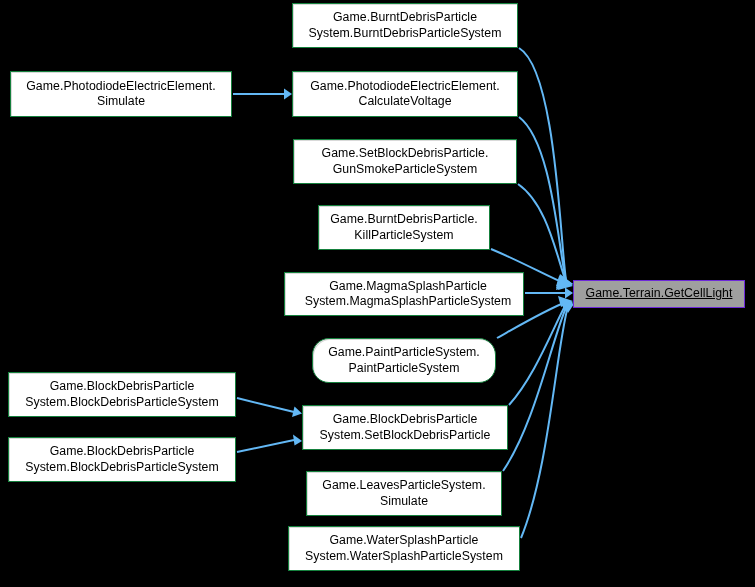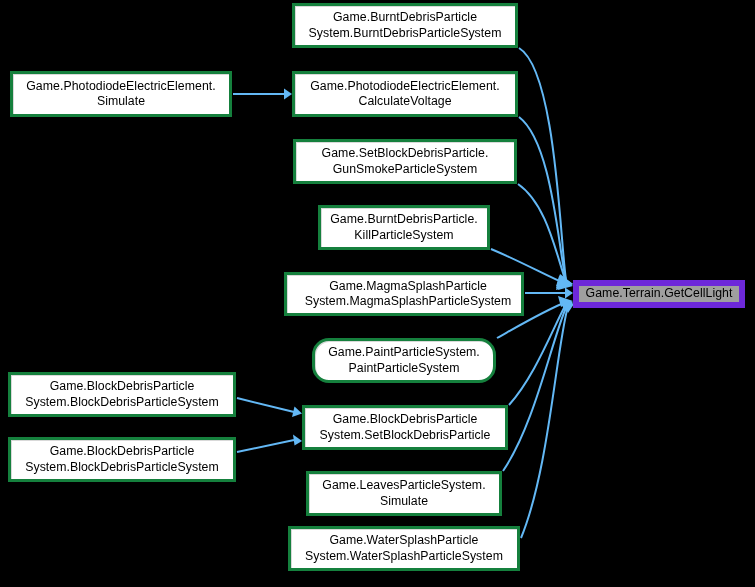--- a/index.html
+++ b/index.html
@@ -20,36 +20,37 @@
     left: 0;
     top: 0;
     width: 755px;
     height: 587px;
     pointer-events: none;
   }
   .node {
     position: absolute;
     box-sizing: border-box;
     background: #ffffff;
-    border: 3px solid #15803d;
+    border: 1px solid #15803d;
     display: flex;
     align-items: center;
     justify-content: center;
     text-align: center;
     color: #000000;
     font-size: 12.3px;
     line-height: 15.5px;
     letter-spacing: 0.05px;
     white-space: pre-line;
     box-shadow: 1px 1px 0 0 #d9d9d9 inset;
   }
   .node.target {
     background: #9f9f9f;
-    border: 6px solid #6d28d9;
+    border: 1px solid #6d28d9;
     box-shadow: none;
+    text-decoration: underline;
   }
   .node .lbl {
     display: block;
     width: 100%;
     padding: 0 3px;
     box-sizing: border-box;
   }
 </style>
 </head>
 <body>

